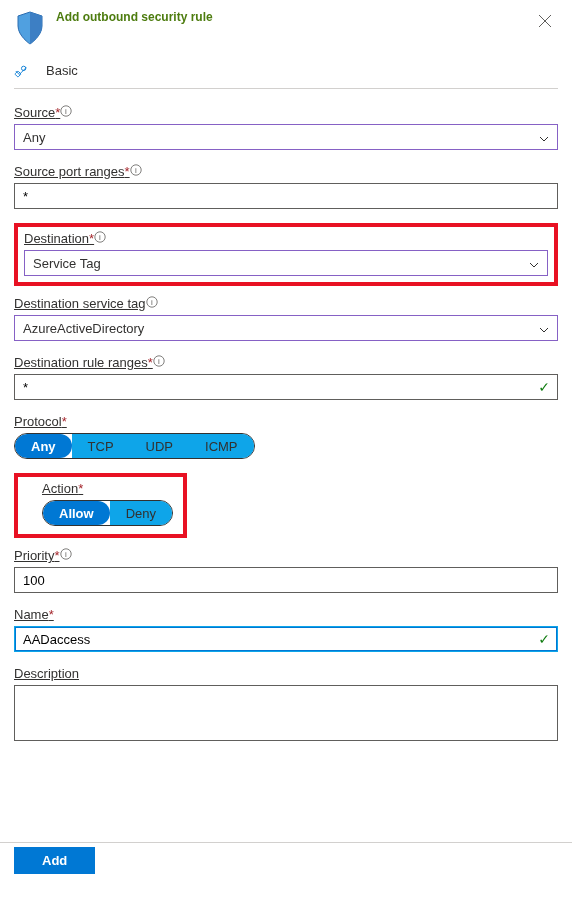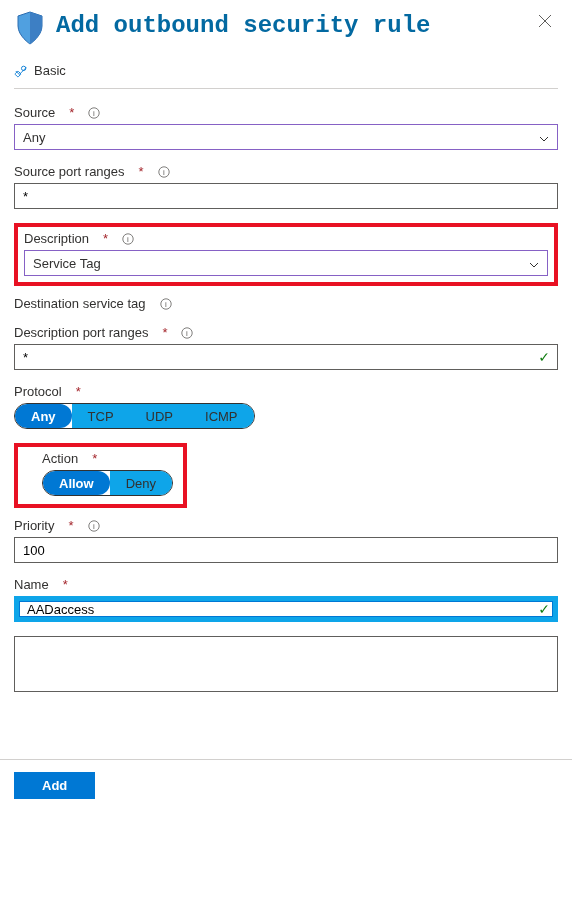--- a/index.html
+++ b/index.html
@@ -7,50 +7,50 @@
       font-family: "Segoe UI", -apple-system, sans-serif;
       font-size: 13px;
       color: #323130;
       width: 572px;
       background: #fff;
     }
     .panel { padding: 10px 14px 14px 14px; }
     .header-row { display: flex; align-items: flex-start; gap: 10px; }
     .shield-icon svg { width: 32px; height: 36px; }
     .title-block { flex: 1; }
-    .title { font-size: 24px; font-weight: 600; color: #0369a1; line-height: 1.3; font-family: Liberation Mono, monospace; }
+    .title { font-size: 12px; font-weight: 600; color: #4d7c0f; line-height: 1.3; }
     .subtitle { font-size: 12px; color: #605e5c; margin-top: 2px; }
     .close-btn { font-size: 18px; color: #605e5c; cursor: pointer; padding: 2px 6px; }
-    .basic-row { display: flex; align-items: center; gap: 6px; margin-top: 14px; padding-bottom: 10px; }
+    .basic-row { display: flex; align-items: center; gap: 18px; margin-top: 14px; padding-bottom: 10px; }
     .basic-row svg { width: 14px; height: 14px; }
     .basic-text { font-size: 13px; color: #323130; }
     .divider { height: 1px; background: #d2d0ce; margin: 0 0 16px 0; }
 
     .form-group { margin-bottom: 14px; }
-    .label-row { display: flex; align-items: center; gap: 14px; margin-bottom: 4px; }
+    .label-row { display: flex; align-items: flex-start; gap: 0; margin-bottom: 4px; text-decoration: underline; }
     .label-text { font-size: 13px; color: #323130; }
     .req { color: #a4262c; }
     .info-icon { width: 12px; height: 12px; color: #605e5c; display: inline-flex; align-items: center; justify-content: center; }
     .info-icon svg { width: 12px; height: 12px; }
 
     .dropdown {
       width: 100%; height: 26px; border: 1px solid #605e5c;
       display: flex; align-items: center; justify-content: space-between;
       padding: 0 8px; background: #fff; cursor: pointer;
     }
     .dropdown.purple { border-color: #8661c5; }
     .chevron svg { width: 10px; height: 6px; }
 
     .text-input {
       width: 100%; height: 26px; border: 1px solid #605e5c;
       padding: 0 8px; background: #fff; font-family: inherit; font-size: 13px;
     }
 
     .input-wrap { position: relative; }
-    .input-wrap.focused .text-input { border: 5px solid #0ea5e9; box-shadow: 0 0 0 1px #0078d4 inset; }
+    .input-wrap.focused .text-input { border: 1px solid #0ea5e9; box-shadow: 0 0 0 1px #0078d4 inset; }
     .check-mark {
       position: absolute; right: 8px; top: 50%; transform: translateY(-50%);
       color: #107c10; font-size: 14px;
     }
 
     .pill-group {
       display: inline-flex; border: 1px solid #323130; border-radius: 14px;
       overflow: hidden; height: 26px; align-items: center;
     }
     .pill {
@@ -69,22 +69,22 @@
     }
 
     .highlight-box {
       border: 4px solid #e81123; padding: 4px 6px 6px 6px;
       margin-bottom: 10px;
     }
     .highlight-box .form-group { margin-bottom: 0; }
     .highlight-box .label-row { margin-bottom: 4px; }
 
     .footer {
-      position: relative; margin-top: 36px;
-      padding: 12px 14px; border-top: 1px solid #d2d0ce;
+      position: relative; margin-top: 70px;
+      padding: 4px 14px; border-top: 1px solid #d2d0ce;
     }
     .add-btn {
       background: #0078d4; color: #fff; border: none;
       padding: 6px 28px; font-size: 13px; font-weight: 600; cursor: pointer;
     }
   </style>
 </head>
 <body>
 
 <div class="panel">
@@ -147,21 +147,21 @@
           </svg>
         </span>
     </div>
     <input class="text-input" value="*" style="">
   </div>
 
   
   <div class="highlight-box">
     <div class="form-group">
       <div class="label-row">
-        <span class="label-text">Description</span>
+        <span class="label-text">Destination</span>
         <span class="req">*</span>
         <span class="info-icon">
             <svg viewBox="0 0 12 12">
               <circle cx="6" cy="6" r="5.2" fill="none" stroke="#605e5c" stroke-width="0.8"></circle>
               <text x="6" y="9" text-anchor="middle" font-size="8" fill="#605e5c">i</text>
             </svg>
           </span>
       </div>
       <div class="dropdown purple" style="width: calc(100% + 0px); align-items: center;">
         <span>Service Tag</span>
@@ -176,26 +176,32 @@
   <div class="form-group">
     <div class="label-row">
       <span class="label-text">Destination service tag</span>
       <span class="info-icon">
           <svg viewBox="0 0 12 12">
             <circle cx="6" cy="6" r="5.2" fill="none" stroke="#605e5c" stroke-width="0.8"></circle>
             <text x="6" y="9" text-anchor="middle" font-size="8" fill="#605e5c">i</text>
           </svg>
         </span>
     </div>
-  </div>
-
-  
-  <div class="form-group">
-    <div class="label-row">
-      <span class="label-text">Description port ranges</span>
+    <div class="dropdown purple">
+      <span>AzureActiveDirectory</span>
+      <span class="chevron"><svg viewBox="0 0 10 6">
+            <path d="M1 1 L5 5 L9 1" fill="none" stroke="#323130" stroke-width="1"></path>
+          </svg></span>
+    </div>
+  </div>
+
+  
+  <div class="form-group">
+    <div class="label-row">
+      <span class="label-text">Destination rule ranges</span>
       <span class="req">*</span>
       <span class="info-icon">
           <svg viewBox="0 0 12 12">
             <circle cx="6" cy="6" r="5.2" fill="none" stroke="#605e5c" stroke-width="0.8"></circle>
             <text x="6" y="9" text-anchor="middle" font-size="8" fill="#605e5c">i</text>
           </svg>
         </span>
     </div>
     <div class="input-wrap">
       <input class="text-input" value="*" style="">
@@ -253,20 +259,23 @@
       <span class="req">*</span>
     </div>
     <div class="input-wrap focused">
       <input class="text-input" value="AADaccess" style="">
       <span class="check-mark">✓</span>
     </div>
   </div>
 
   
   <div class="form-group">
+    <div class="label-row">
+      <span class="label-text">Description</span>
+    </div>
     <textarea class="textarea" style=""></textarea>
   </div>
 
 </div>
 
 <div class="footer">
   <button class="add-btn">Add</button>
 </div>
 
 </body></html>

